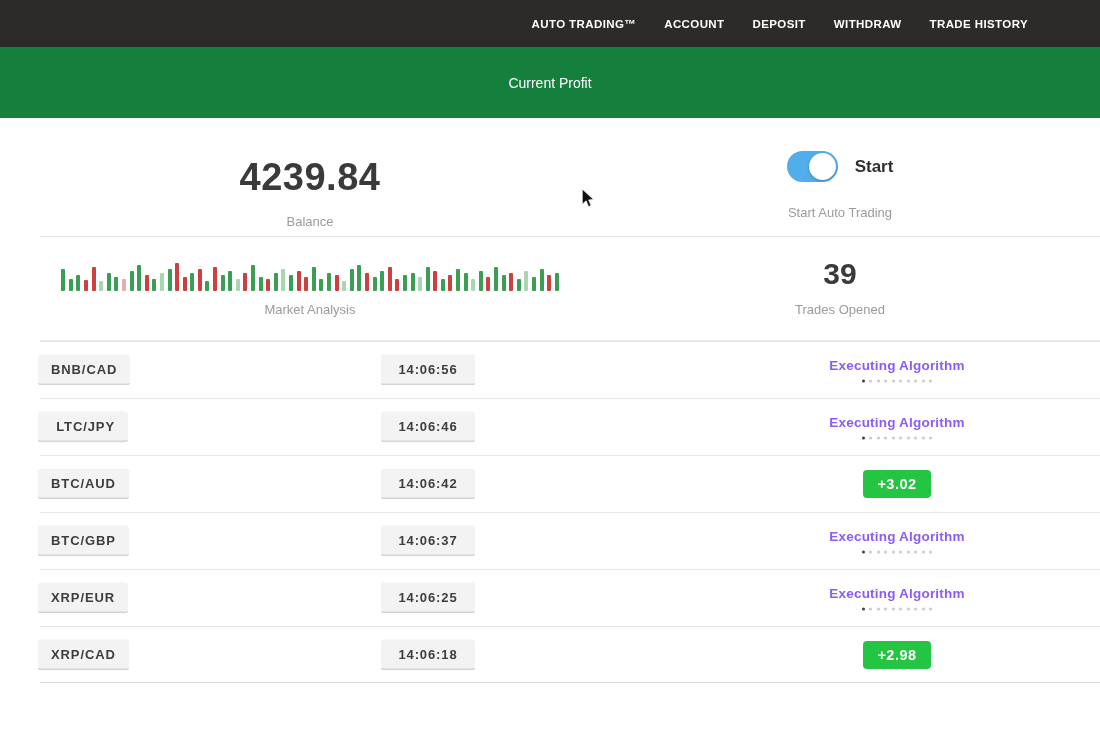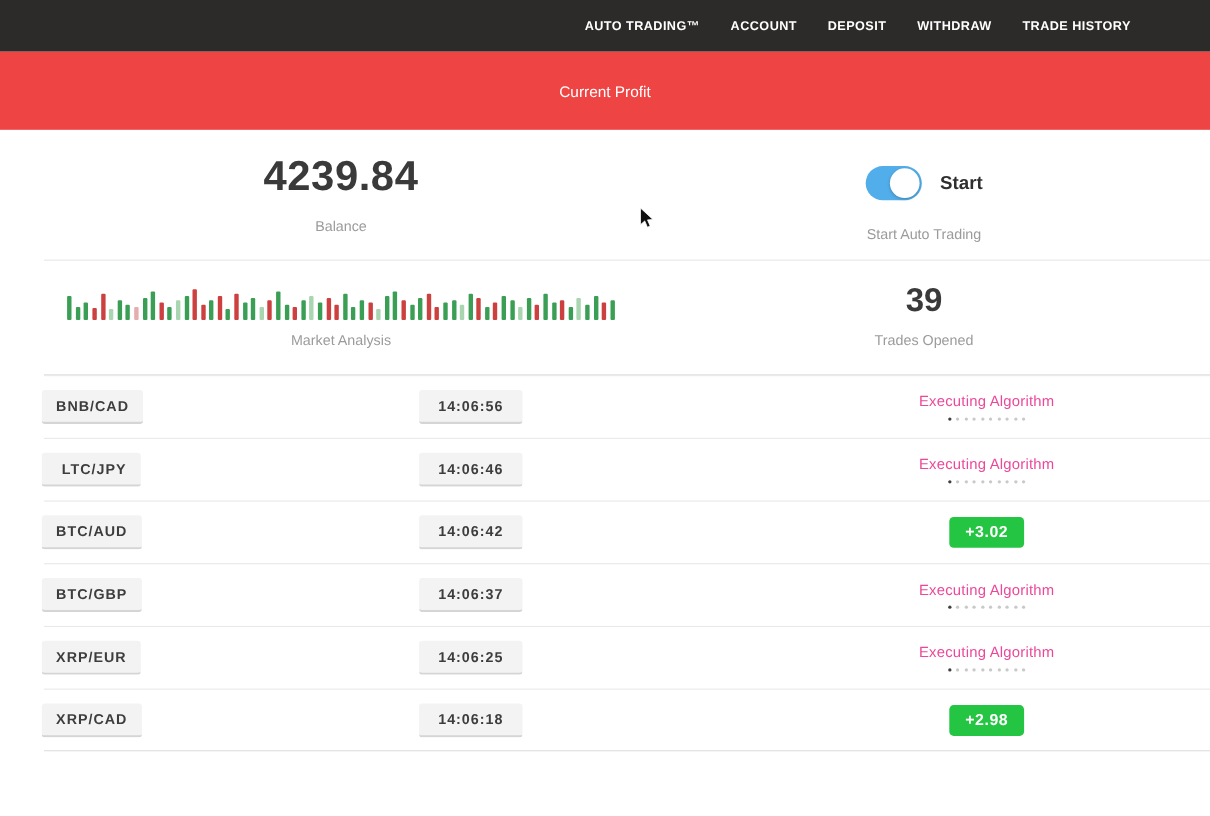--- a/index.html
+++ b/index.html
@@ -17,40 +17,40 @@
     display: flex; align-items: center; justify-content: flex-end;
     padding-right: 72px; gap: 28px;
   }
   .nav-item {
     color: #ffffff; font-size: 11.5px; font-weight: bold;
     letter-spacing: 0.4px; cursor: pointer; white-space: nowrap;
   }
 
   
   .banner {
-    height: 71px; background: #ef4444; color: #ffffff;
+    height: 71px; background: #15803d; color: #ffffff;
     display: flex; flex-direction: column; align-items: center; justify-content: center;
   }
   .banner-label { font-size: 14px; }
   .banner-value { font-size: 31px; font-weight: bold; margin-top: 1px; letter-spacing: 0.5px; }
 
   
   .stats-row {
     display: grid; grid-template-columns: 540px 1fr;
     padding-left: 40px; position: relative;
   }
   .stats-row::after {
     content: ""; position: absolute; left: 40px; right: 0; bottom: 0;
     height: 1px; background: #e6e6e6;
   }
   .stats-row1 { height: 119px; }
   .stats-row2 { height: 104px; }
   .stat-cell { display: flex; flex-direction: column; align-items: center; }
 
-  .balance-value { font-size: 38px; font-weight: bold; color: #3a3a3a; margin-top: 22px; letter-spacing: 0.5px; }
+  .balance-value { font-size: 38px; font-weight: bold; color: #3a3a3a; margin-top: 38px; letter-spacing: 0.5px; }
   .stat-label { font-size: 13px; color: #9b9b9b; margin-top: 15px; }
 
   .toggle-wrap { display: flex; align-items: center; margin-top: 33px; }
   .toggle {
     width: 51px; height: 31px; border-radius: 16px; background: #52aeea;
     position: relative; cursor: pointer; flex: none;
   }
   .toggle-knob {
     position: absolute; top: 2px; right: 2px; width: 27px; height: 27px;
     border-radius: 50%; background: #ffffff;
@@ -86,21 +86,21 @@
     padding: 7px 13px; font-size: 13px; font-weight: bold;
     letter-spacing: 0.9px; color: #3d3d3d; white-space: nowrap;
   }
   .pair-chip { left: 38px; min-width: 90px; text-align: right; }
   .time-chip { left: 381px; min-width: 94px; text-align: center; }
 
   .status-cell {
     position: absolute; left: 817px; width: 160px; top: 50%;
     transform: translateY(-50%); text-align: center;
   }
-  .exec-label { font-size: 13.5px; font-weight: normal; color: #ec4899; letter-spacing: 0.2px; }
+  .exec-label { font-size: 13.5px; font-weight: bold; color: #8b5cf6; letter-spacing: 0.2px; }
   .dots { margin-top: 7px; display: flex; gap: 4.5px; justify-content: center; }
   .dot { width: 3px; height: 3px; border-radius: 50%; background: #c9c9c9; flex: none; }
   .dot.active { background: #3f3f3f; }
 
   .badge {
     display: inline-flex; justify-content: space-between; align-items: center;
     min-width: 57px; padding: 6px 14px; border-radius: 4px;
     color: #ffffff; font-weight: bold; font-size: 14.5px; letter-spacing: 0.5px;
   }
   .badge.profit { background: #25c544; }

